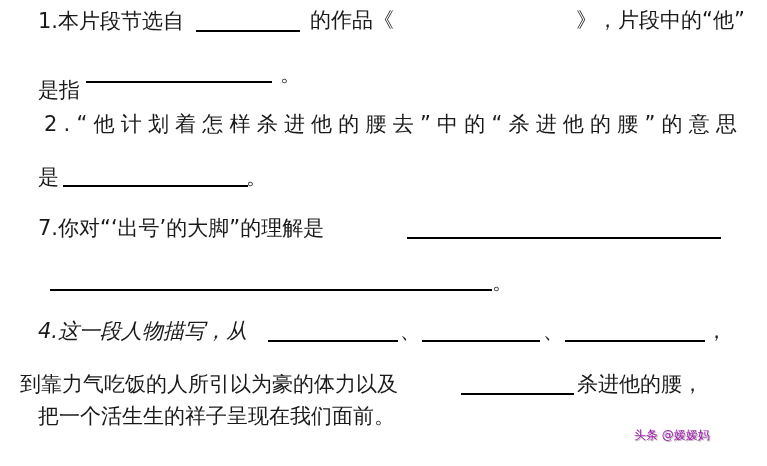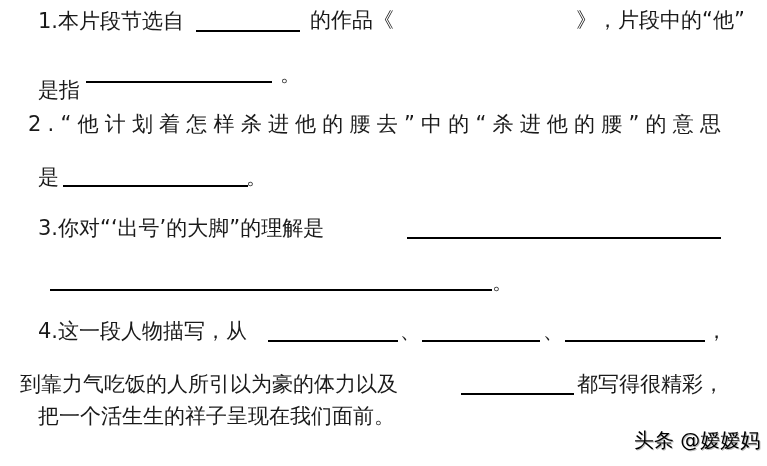--- a/index.html
+++ b/index.html
@@ -1,60 +1,60 @@
 <!DOCTYPE html>
 <html><head>
   <meta charset="utf-8">
   <style>
     html, body { margin: 0; padding: 0; background: #ffffff; }
     body { width: 767px; height: 466px; position: relative; overflow: hidden;
            font-family: "DejaVu Sans", "Liberation Sans", sans-serif; color: #1a1a1a; }
     .blank { position: absolute; height: 0; border-bottom: 2px solid #000; }
     .t { position: absolute; white-space: nowrap; font-size: 21px; line-height: 28px; }
     .q2 { letter-spacing: 6.2px; }
-    .watermark { position: absolute; left: 634px; top: 427px; font-size: 20px; color: #000000;
+    .watermark { position: absolute; left: 634px; top: 427px; font-size: 12px; color: #a21caf;
                  text-shadow: 1px 1px 0 #bbb; white-space: nowrap; }
   </style>
 </head>
 <body>
 
 <div>
   <span class="t" style="left:38px;top:7px;">1.本片段节选自</span>
   <div class="blank" style="left:196px;top:30px;width:104px;"></div>
   <span class="t" style="left:310px;top:6px;">的作品《</span>
   <span class="t" style="left:560px;top:6px;margin-left:16px;">》，片段中的“他”</span>
 
   <span class="t" style="left:38px;top:64px;margin-top:12px;">是指</span>
   <div class="blank" style="left:86px;top:81px;width:186px;"></div>
   <span class="t" style="left:280px;top:60px;">。</span>
 </div>
 
 <div>
-  <span class="t q2" style="left:28px;top:110px;text-align:right;">2.“他计划着怎样杀进他的腰去”中的“杀进他的腰”的意思</span>
+  <span class="t q2" style="left:44px;top:110px;text-align:right;">2.“他计划着怎样杀进他的腰去”中的“杀进他的腰”的意思</span>
   <span class="t" style="left:38px;top:163px;">是</span>
   <div class="blank" style="left:63px;top:185px;width:185px;"></div>
   <span class="t" style="left:246px;top:163px;">。</span>
 </div>
 
 <div>
-  <span class="t" style="left:38px;top:214px;">3.你对“‘出号’的大脚”的理解是</span>
+  <span class="t" style="left:38px;top:214px;">7.你对“‘出号’的大脚”的理解是</span>
   <div class="blank" style="left:407px;top:237px;width:314px;"></div>
   <div class="blank" style="left:50px;top:289px;width:442px;"></div>
   <span class="t" style="left:492px;top:268px;">。</span>
 </div>
 
 <div>
-  <span class="t" style="left:38px;top:317px;">4.这一段人物描写，从</span>
+  <span class="t" style="left:38px;top:317px;font-style:italic;">4.这一段人物描写，从</span>
   <div class="blank" style="left:268px;top:340px;width:130px;"></div>
   <span class="t" style="left:400px;top:317px;">、</span>
   <div class="blank" style="left:422px;top:340px;width:118px;"></div>
   <span class="t" style="left:543px;top:317px;">、</span>
   <div class="blank" style="left:565px;top:340px;width:140px;"></div>
   <span class="t" style="left:706px;top:317px;">，</span>
 
   <span class="t" style="left:20px;top:370px;">到靠力气吃饭的人所引以为豪的体力以及</span>
   <div class="blank" style="left:461px;top:393px;width:113px;"></div>
-  <span class="t" style="left:577px;top:370px;">都写得很精彩，</span>
+  <span class="t" style="left:577px;top:370px;">杀进他的腰，</span>
 
   <span class="t" style="left:38px;top:402px;">把一个活生生的祥子呈现在我们面前。</span>
 </div>
 
 <div class="watermark">头条 @嫒嫒妈</div>
 
 </body></html>

